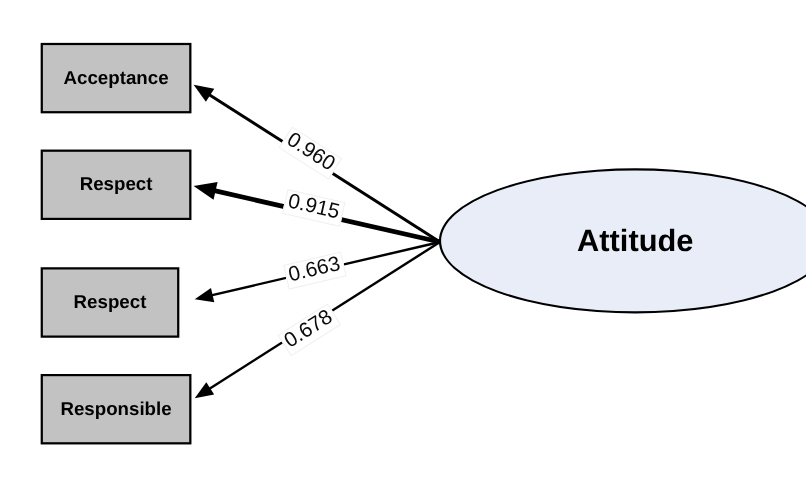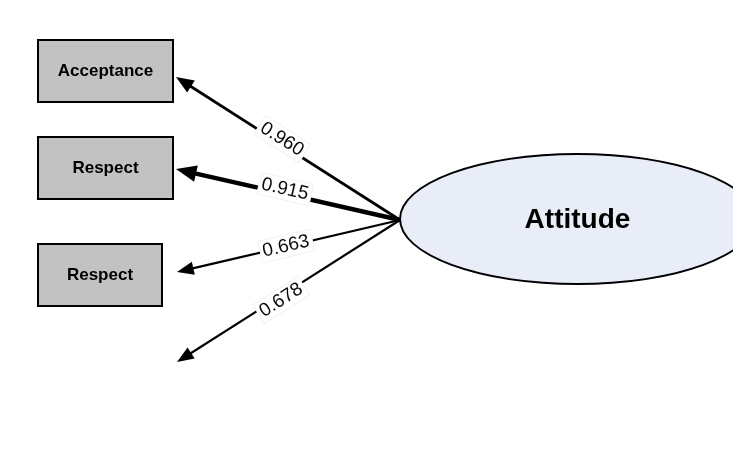--- a/index.html
+++ b/index.html
@@ -73,20 +73,23 @@
 
   <div class="node" id="node-0" style="left: 5px; top: 39px; width: 137px; height: 64px; background: rgb(194, 194, 194); border-color: rgb(0, 0, 0);">
     <span>Acceptance</span>
   </div>
   <div class="node" id="node-1" style="left: 5px; top: 136px; width: 137px; height: 64px; background: rgb(194, 194, 194); border-color: rgb(0, 0, 0);">
     <span>Respect</span>
   </div>
   <div class="node" id="node-2" style="left: 5px; top: 243px; width: 126px; height: 64px; background: rgb(194, 194, 194); border-color: rgb(0, 0, 0);">
     <span>Respect</span>
   </div>
+  <div class="node" id="node-3" style="left: 5px; top: 340px; width: 137px; height: 64px; background: rgb(194, 194, 194); border-color: rgb(0, 0, 0);">
+    <span>Responsible</span>
+  </div>
 
   <div class="latent" id="latent" style="left: 367px; top: 153px; width: 357px; height: 132px; background: rgb(232, 237, 247); border-color: rgb(0, 0, 0); text-align: center;">
     <span>Attitude</span>
   </div>
 
   <div class="edge-label" id="elabel-0" style="left: 250px; top: 138.5px; transform: translate(-50%, -50%) rotate(32.5539deg); background: rgb(255, 255, 255);">0.960</div>
   <div class="edge-label" id="elabel-1" style="left: 253px; top: 188.5px; transform: translate(-50%, -50%) rotate(12.8264deg); background: rgb(255, 255, 255);">0.915</div>
   <div class="edge-label" id="elabel-2" style="left: 253.5px; top: 246px; transform: translate(-50%, -50%) rotate(-13.1259deg); background: rgb(255, 255, 255);">0.663</div>
   <div class="edge-label" id="elabel-3" style="left: 248.5px; top: 300px; transform: translate(-50%, -50%) rotate(-32.4878deg); background: rgb(255, 255, 255);">0.678</div>
 

